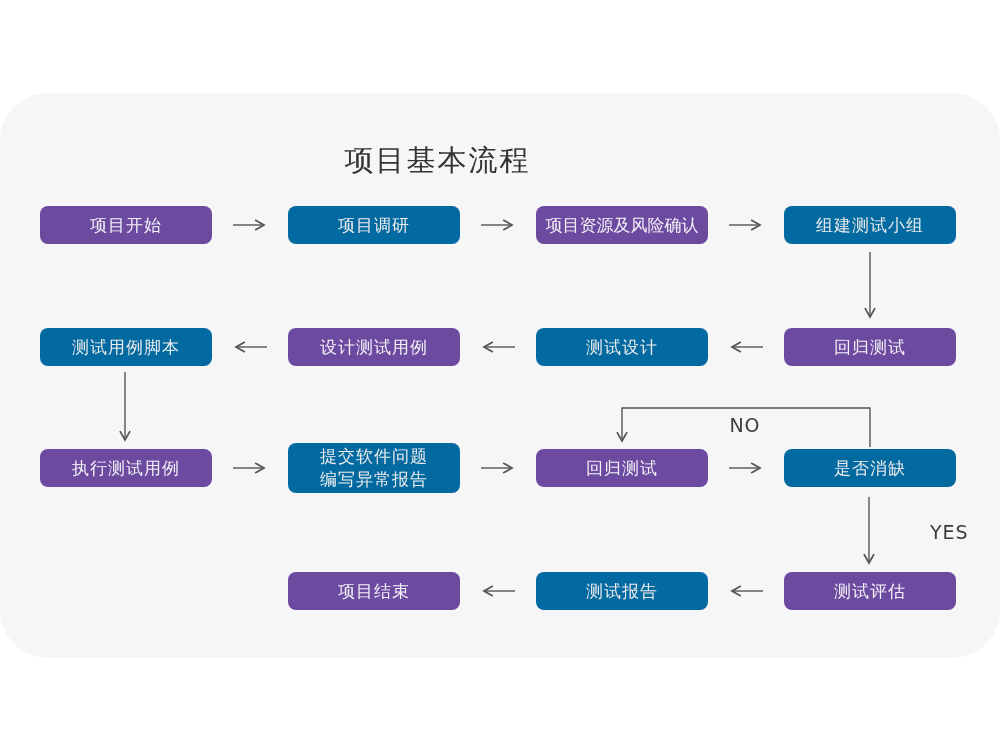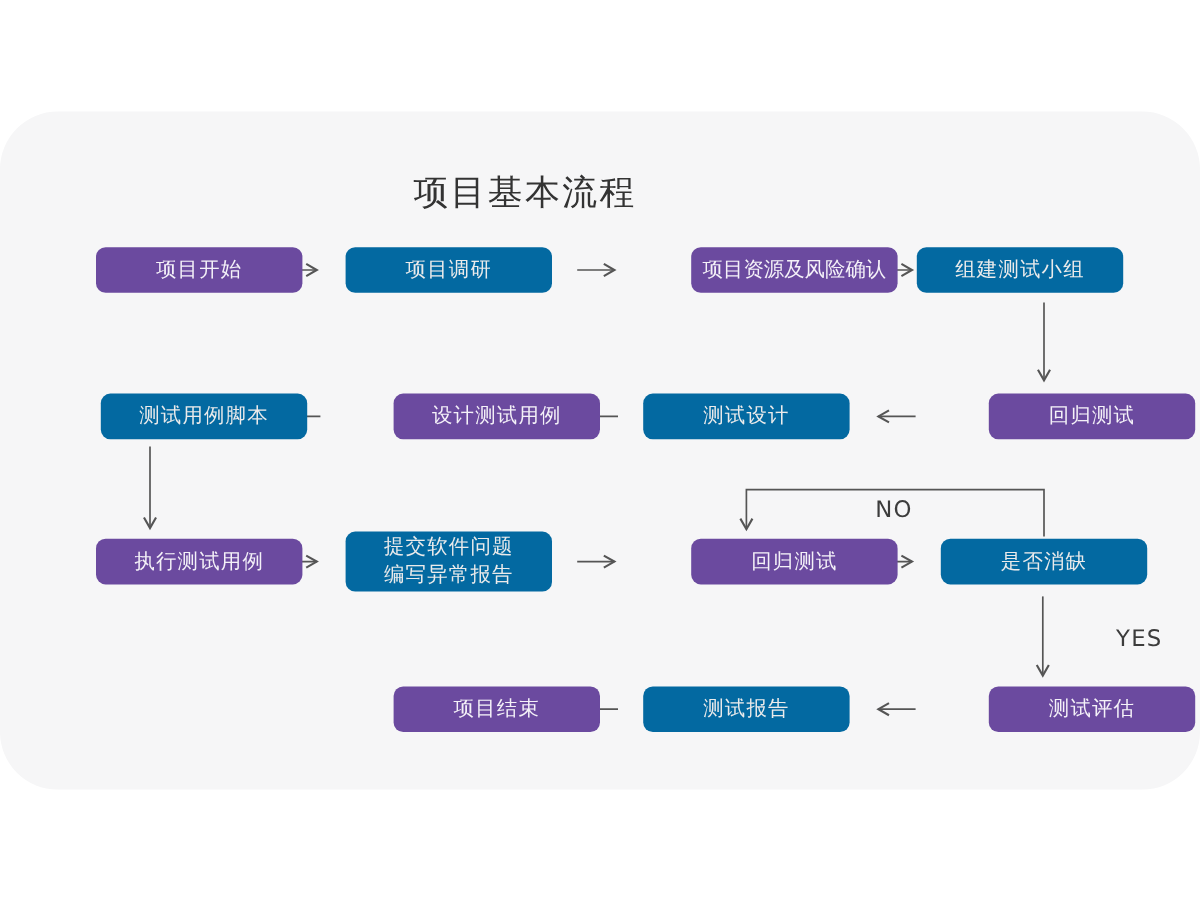--- a/index.html
+++ b/index.html
@@ -36,21 +36,21 @@
     border-radius: 8px;
     display: flex;
     flex-direction: column;
     align-items: center;
     justify-content: center;
     font-size: 17px;
     letter-spacing: 1px;
     line-height: 1.35;
     text-align: center;
   }
-  .node.purple { background: #6b4a9f; color: #f4f1f8; margin-left: 40px; }
+  .node.purple { background: #6b4a9f; color: #f4f1f8; }
   .node.gray   { background: #0369a1; color: #ebebeb; }
   .node.tall   { height: 50px; }
   .connectors {
     position: absolute;
     left: 0; top: 0;
     width: 1000px; height: 750px;
     pointer-events: none;
   }
   .edge-label {
     position: absolute;
@@ -108,34 +108,34 @@
 
   <div class="node purple" style="left:40px;  top:206px;">
       <span>项目开始</span>
     </div>
   <div class="node gray" style="left:288px; top:206px;">
       <span>项目调研</span>
     </div>
   <div class="node purple" style="left:536px; top:206px; letter-spacing:0;">
       <span>项目资源及风险确认</span>
     </div>
-  <div class="node gray" style="left:764px; top:206px;">
+  <div class="node gray" style="left:784px; top:206px;">
       <span>组建测试小组</span>
     </div>
 
   <div class="node purple" style="left:784px; top:328px;">
       <span>回归测试</span>
     </div>
   <div class="node gray" style="left:536px; top:328px;">
       <span>测试设计</span>
     </div>
   <div class="node purple" style="left:288px; top:328px;">
       <span>设计测试用例</span>
     </div>
-  <div class="node gray" style="left:40px;  top:328px;margin-left:44px;">
+  <div class="node gray" style="left:40px;  top:328px;">
       <span>测试用例脚本</span>
     </div>
 
   <div class="node purple" style="left:40px;  top:449px;">
       <span>执行测试用例</span>
     </div>
   <div class="node gray tall" style="left:288px; top:443px;">
     <span>提交软件问题</span>
     <span>编写异常报告</span>
   </div>

